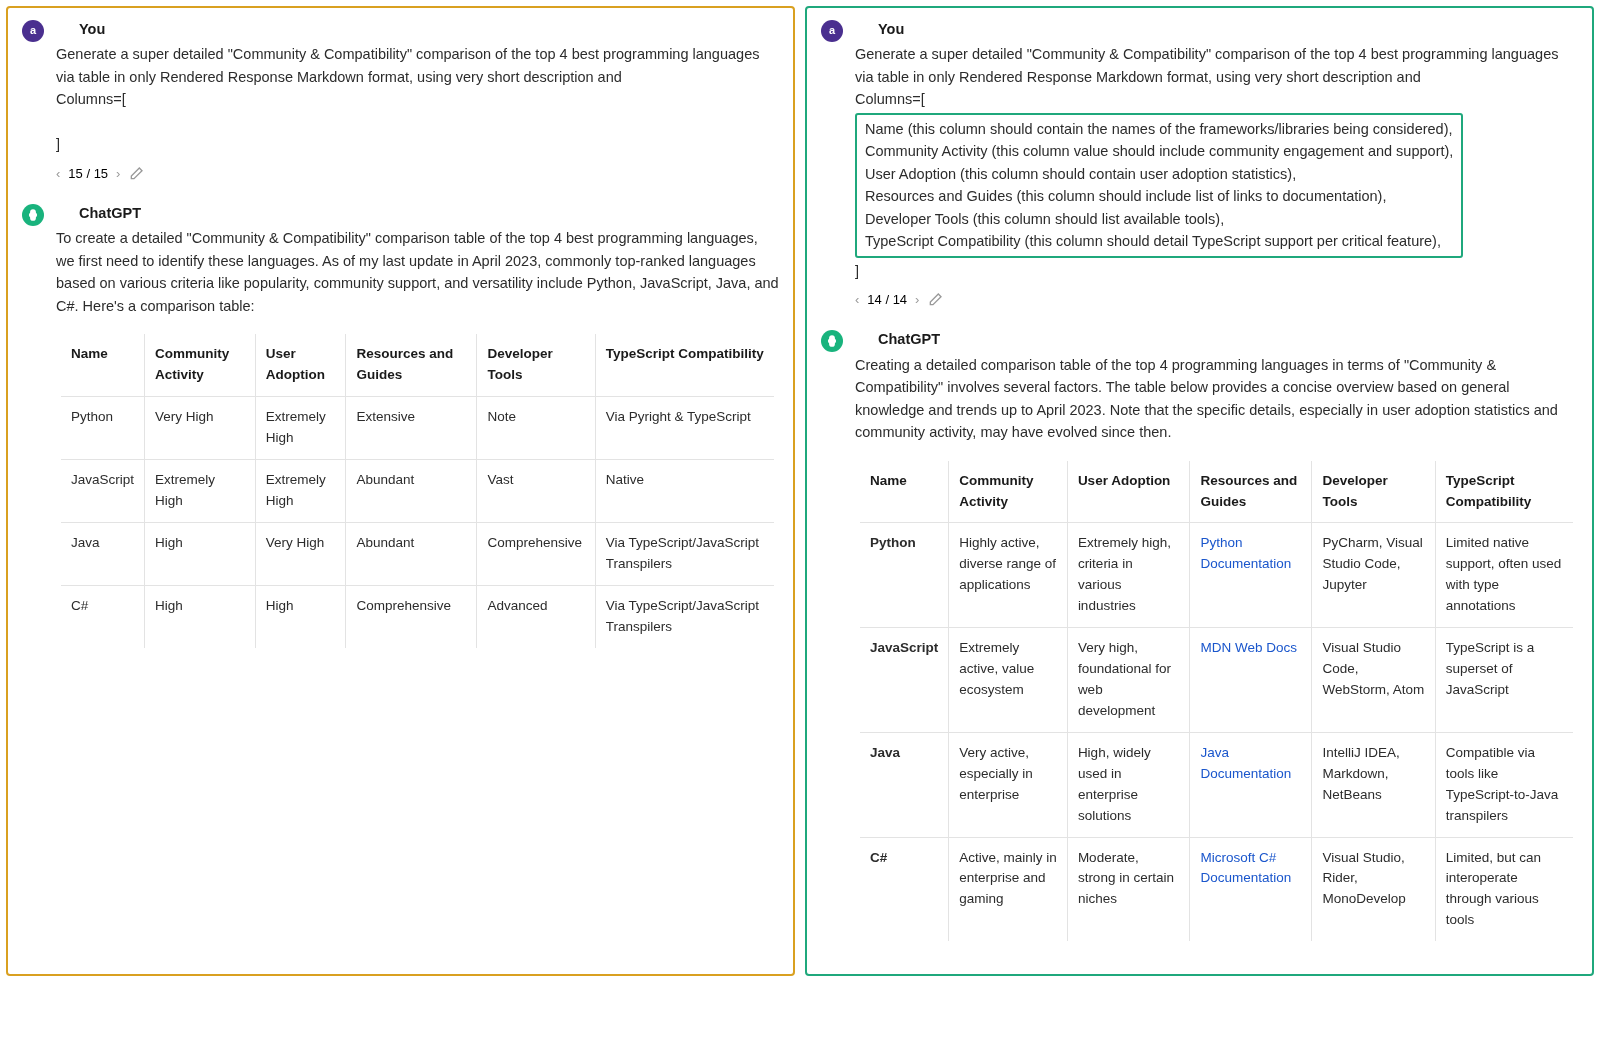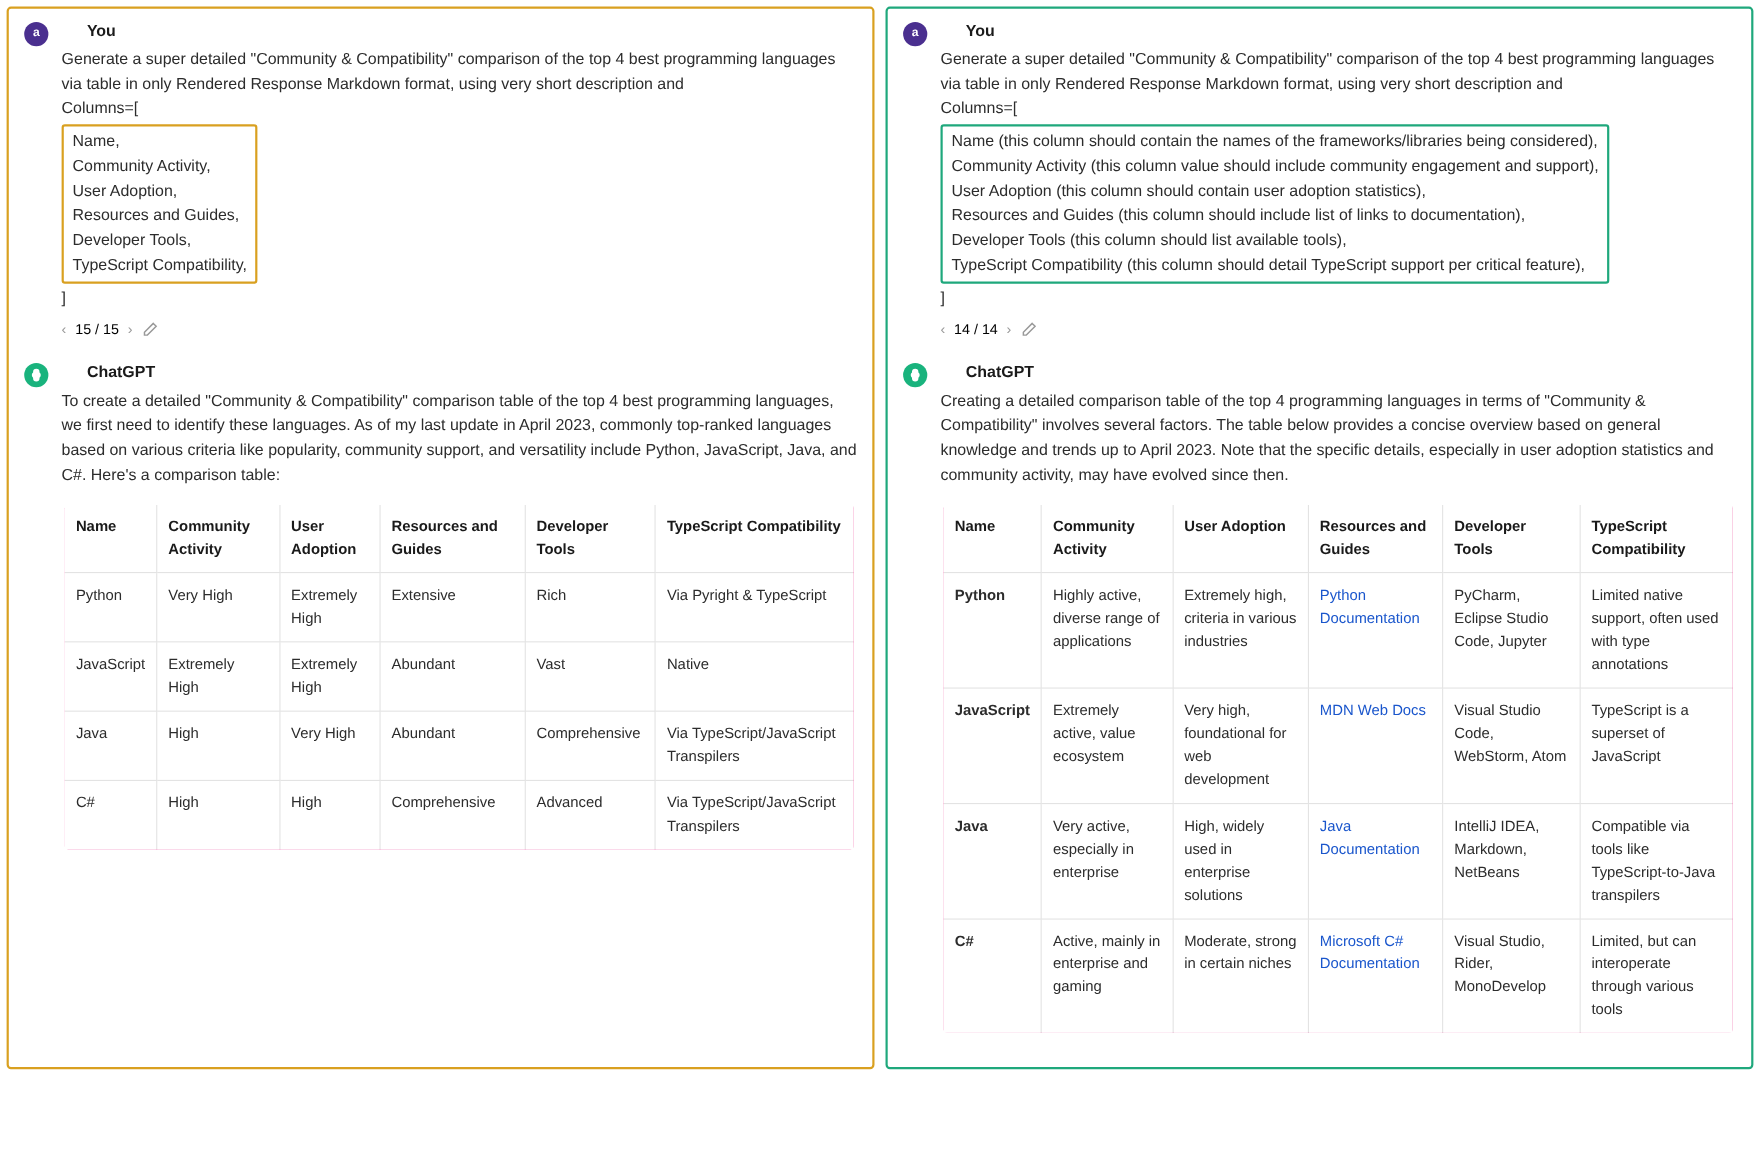--- a/index.html
+++ b/index.html
@@ -50,21 +50,21 @@
     margin-top: 8px; color: #777; font-size: 13px;
   }
   .pager .chev { font-size: 13px; color: #999; cursor: pointer; }
   .pager .count { color: #000000; }
   .pencil { width: 16px; height: 16px; color: #999; cursor: pointer; }
   table.comp {
     width: 100%;
     border-collapse: collapse;
     margin-top: 12px;
     font-size: 13.5px;
-    border: 3px solid #ec4899;
+    border: 5px solid #ec4899;
     border-radius: 6px;
     overflow: hidden;
   }
   table.comp th, table.comp td {
     border: 1px solid #e3e3e3;
     padding: 10px 10px;
     text-align: left;
     vertical-align: top;
   }
   table.comp th {
@@ -82,21 +82,21 @@
 
 <div class="panel panel-left">
 
   <div class="msg">
     <div class="avatar avatar-user">a</div>
     <div class="msg-body">
       <div class="msg-sender">You</div>
       <div class="prompt-text">
         <span>Generate a super detailed "Community &amp; Compatibility" comparison of the top 4 best programming languages via table in only Rendered Response Markdown format, using very short description and</span><br>
         <span>Columns=[</span><br>
-        <span class="col-box box-left" id="left-cols"><span class="col-line">Name,</span><span class="col-line">Community Activity,</span><span class="col-line">User Adoption,</span><span class="col-line">Resources and Guides,</span><span class="col-line">Developer Tools,</span><span class="col-line">TypeScript Compatibility,</span></span><br>
+        <br>
         <span>]</span>
       </div>
       <div class="pager">
         <span class="chev">‹</span>
         <span class="count">15 / 15</span>
         <span class="chev">›</span>
         <svg class="pencil" viewBox="0 0 24 24" fill="none" stroke="currentColor" stroke-width="2">
             <path d="M17 3l4 4-12 12H5v-4L17 3z"></path>
           </svg>
       </div>
@@ -122,21 +122,21 @@
               <th>Developer Tools</th>
               <th>TypeScript Compatibility</th>
             </tr>
           </thead>
         <tbody id="left-tbody">
             <tr>
               <td>Python</td>
               <td>Very High</td>
               <td>Extremely High</td>
               <td>Extensive</td>
-              <td>Rich</td>
+              <td>Note</td>
               <td>Via Pyright &amp; TypeScript</td>
             </tr>
             <tr>
               <td>JavaScript</td>
               <td>Extremely High</td>
               <td>Extremely High</td>
               <td>Abundant</td>
               <td>Vast</td>
               <td>Native</td>
             </tr>
@@ -205,21 +205,21 @@
               <th>Developer Tools</th>
               <th>TypeScript Compatibility</th>
             </tr>
           </thead>
         <tbody id="right-tbody">
             <tr>
               <td class="name-cell">Python</td>
               <td>Highly active, diverse range of applications</td>
               <td>Extremely high, criteria in various industries</td>
               <td><a class="doc-link" href="#">Python Documentation</a></td>
-              <td>PyCharm, Eclipse Studio Code, Jupyter</td>
+              <td>PyCharm, Visual Studio Code, Jupyter</td>
               <td>Limited native support, often used with type annotations</td>
             </tr>
             <tr>
               <td class="name-cell">JavaScript</td>
               <td>Extremely active, value ecosystem</td>
               <td>Very high, foundational for web development</td>
               <td><a class="doc-link" href="#">MDN Web Docs</a></td>
               <td>Visual Studio Code, WebStorm, Atom</td>
               <td>TypeScript is a superset of JavaScript</td>
             </tr>

